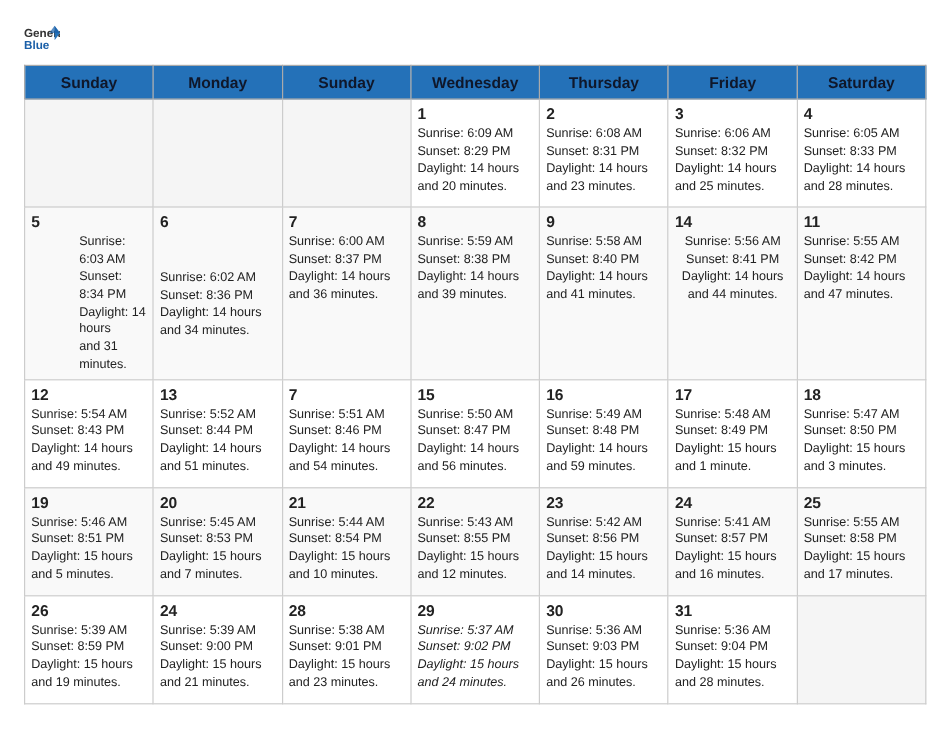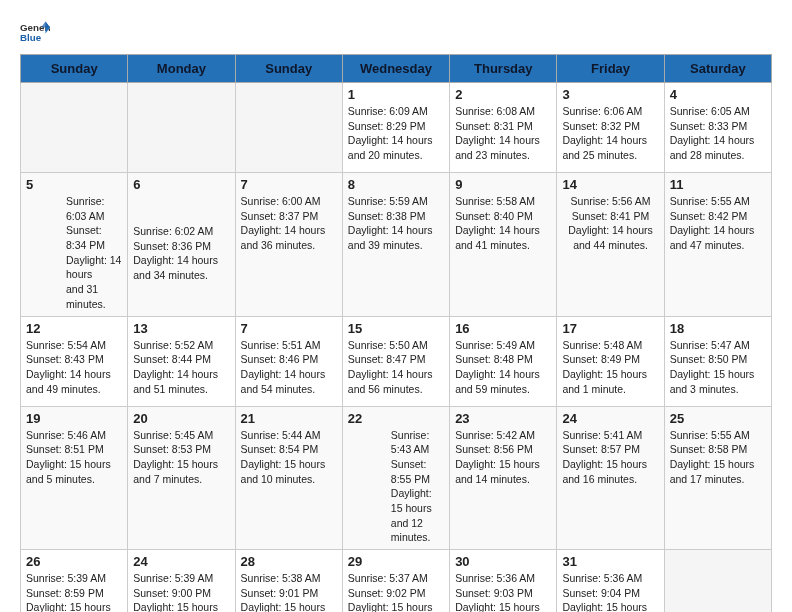--- a/index.html
+++ b/index.html
@@ -262,21 +262,21 @@
         </td>
         <td>
           <div class="day-number">21</div>
           <div class="day-info" style="white-space: pre-line;">Sunrise: 5:44 AM
 Sunset: 8:54 PM
 Daylight: 15 hours
 and 10 minutes.</div>
         </td>
         <td>
           <div class="day-number">22</div>
-          <div class="day-info" style="white-space: pre-line; margin-left: 43px;">Sunrise: 5:43 AM
+          <div class="day-info" style="white-space: pre-line;">Sunrise: 5:43 AM
 Sunset: 8:55 PM
 Daylight: 15 hours
 and 12 minutes.</div>
         </td>
         <td>
           <div class="day-number">23</div>
           <div class="day-info" style="white-space: pre-line;">Sunrise: 5:42 AM
 Sunset: 8:56 PM
 Daylight: 15 hours
 and 14 minutes.</div>
@@ -313,21 +313,21 @@
         </td>
         <td>
           <div class="day-number">28</div>
           <div class="day-info" style="white-space: pre-line;">Sunrise: 5:38 AM
 Sunset: 9:01 PM
 Daylight: 15 hours
 and 23 minutes.</div>
         </td>
         <td>
           <div class="day-number">29</div>
-          <div class="day-info" style="white-space: pre-line;">Sunrise: 5:37 AM
+          <div class="day-info" style="white-space: pre-line; font-style: italic;">Sunrise: 5:37 AM
 Sunset: 9:02 PM
 Daylight: 15 hours
 and 24 minutes.</div>
         </td>
         <td>
           <div class="day-number">30</div>
           <div class="day-info" style="white-space: pre-line;">Sunrise: 5:36 AM
 Sunset: 9:03 PM
 Daylight: 15 hours
 and 26 minutes.</div>

